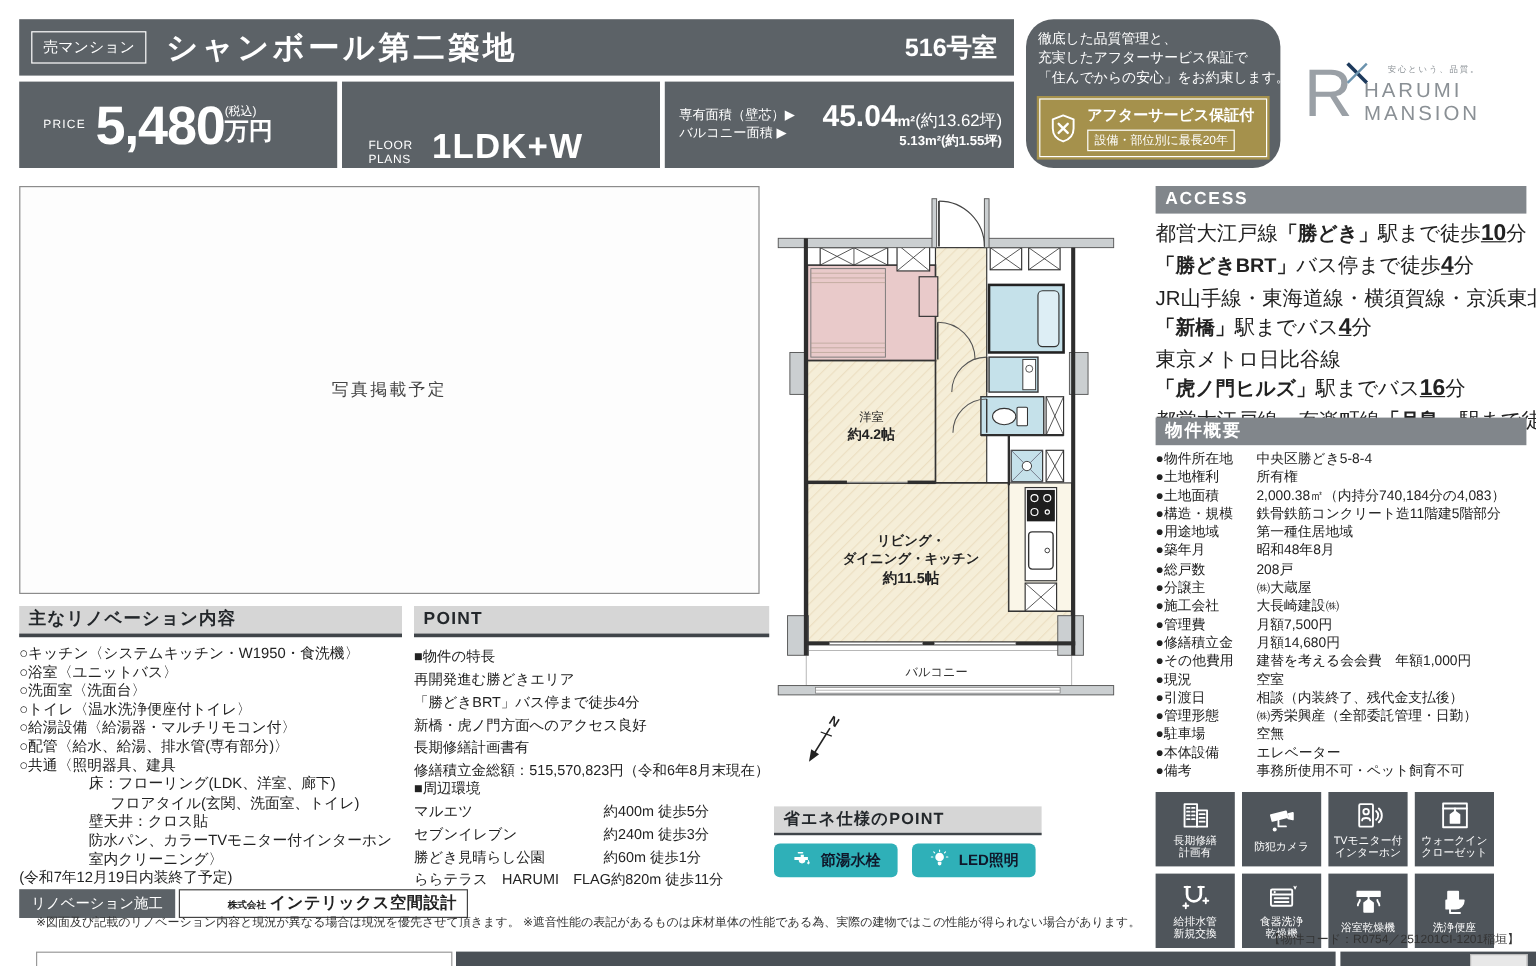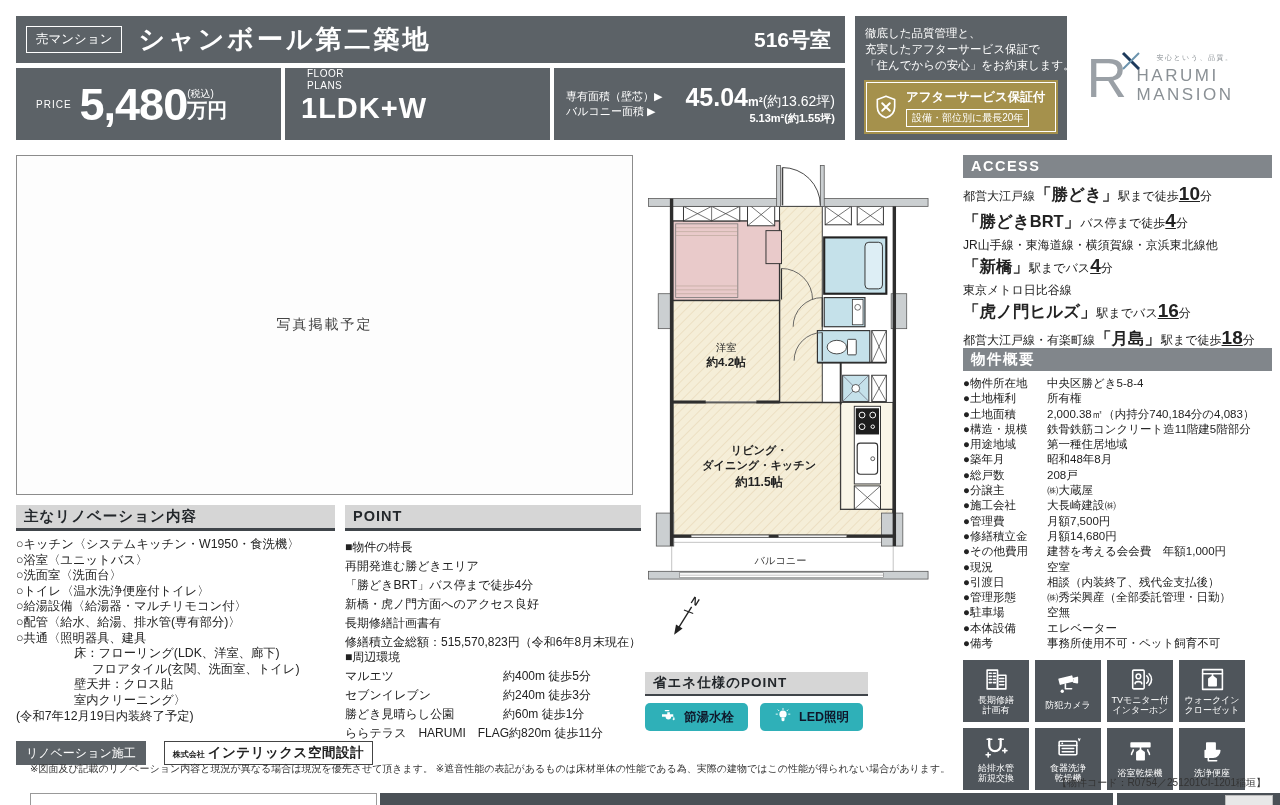--- a/index.html
+++ b/index.html
@@ -16,34 +16,34 @@
 
   .price-box{left:16px;top:68px;width:265px;height:72px;background:var(--slate);color:#fff;
              display:flex;align-items:center;}
   .price-label{font-size:10px;letter-spacing:1px;margin:0 8px 0 20px;}
   .price-num{font-size:45px;font-weight:bold;letter-spacing:-1px;line-height:1;}
   .price-side{display:flex;flex-direction:column;margin-left:0;line-height:1.1;}
   .price-tax{font-size:10px;}
   .price-unit{font-size:20px;font-weight:bold;}
 
   .plan-box{left:285px;top:68px;width:265px;height:72px;background:var(--slate);color:#fff;
-            display:flex;align-items:flex-start;flex-direction:column;}
+            display:flex;align-items:flex-end;}
   .plan-label{font-size:10px;line-height:12px;margin-left:22px;letter-spacing:.5px;}
   .plan-val{font-size:29px;font-weight:bold;margin-left:16px;letter-spacing:1px;}
 
   .area-box{left:554px;top:68px;width:291px;height:72px;background:var(--slate);color:#fff;
             display:flex;align-items:center;font-size:11px;}
   .area-labels{margin-left:12px;line-height:15px;white-space:nowrap;}
   .area-vals{margin-left:8px;text-align:right;flex:1;margin-right:10px;white-space:nowrap;}
   .area1-main{font-size:25px;font-weight:bold;}
   .area1-unit{font-size:12px;font-weight:bold;}
   .area1-tsubo{font-size:14px;font-weight:normal;}
   .area2{font-size:11px;font-weight:bold;line-height:13px;}
 
-  .assure-box{left:855px;top:16px;width:212px;height:124px;background:var(--slate);color:#fff;}
+  .assure-box{left:855px;top:16px;width:212px;height:124px;background:var(--slate);color:#fff;border-radius:23px;}
   .assure-text{font-size:11.5px;line-height:16px;padding:9px 0 0 10px;white-space:nowrap;}
   .gold-badge{margin:7px auto 0;width:190px;background:var(--gold);padding:2px;}
   .gold-inner{border:1px solid #fff;display:flex;align-items:center;gap:7px;padding:4px 6px;}
   .gold-shield svg{width:26px;height:26px;display:block;}
   .gold-title{font-size:12.5px;font-weight:bold;white-space:nowrap;}
   .gold-sub{border:1px solid #fff;font-size:10px;padding:1px 5px;margin-top:3px;display:inline-block;white-space:nowrap;}
 
   .logo-box{left:1077px;top:16px;width:166px;height:124px;background:#fff;
             display:flex;align-items:center;justify-content:center;gap:6px;}
   .rx-mark{position:relative;width:44px;height:62px;}
@@ -62,24 +62,24 @@
   .sec-head{background:var(--headgray);border-bottom:3px solid #40454a;font-weight:bold;
             font-size:14.5px;color:#23272b;line-height:23px;padding-left:8px;letter-spacing:1px;}
   .gray-head{background:var(--bargray);color:#fff;font-weight:bold;font-size:14.5px;
              line-height:23px;padding-left:8px;letter-spacing:1.5px;}
 
   
   .reno-head{left:16px;top:505px;width:311px;height:23px;}
   .reno-list{left:16px;top:537px;width:330px;font-size:12.3px;line-height:15.6px;color:#222;}
   .reno-item.ind1{padding-left:58px;}
   .reno-item.ind2{padding-left:76px;}
-  .reno-build{left:16px;top:741px;display:flex;align-items:stretch;gap:18px;}
+  .reno-build{left:16px;top:741px;display:flex;align-items:stretch;gap:3px;}
   .build-label{background:var(--slate);color:#fff;font-size:12px;padding:3px 10px;display:flex;align-items:center;white-space:nowrap;}
   .build-co{border:1px solid #444;padding:2px 8px;display:flex;align-items:baseline;gap:3px;white-space:nowrap;}
-  .co-prefix{font-size:8px;font-weight:bold;}
+  .co-prefix{font-size:8px;font-weight:bold;margin-left:32px;}
   .co-name{font-size:13.5px;font-weight:bold;letter-spacing:.5px;}
 
   
   .point-head{left:345px;top:505px;width:288px;height:23px;}
   .feat-block{left:345px;top:538px;width:300px;font-size:12px;line-height:19px;white-space:nowrap;}
   .surround-block{left:345px;top:648px;width:300px;font-size:12px;line-height:19px;}
   .sur-row{display:flex;white-space:nowrap;}
   .sur-name{flex:0 0 158px;}
 
   
@@ -87,21 +87,21 @@
   .eco-row{left:645px;top:703px;display:flex;gap:12px;}
   .eco-btn{display:inline-flex;align-items:center;gap:7px;background:var(--teal);color:#0f172a;
            border-radius:5px;height:28px;padding:0 14px;font-size:12.5px;font-weight:bold;white-space:nowrap;}
   .eco-btn svg{width:18px;height:18px;}
 
   
   .access-head{left:963px;top:155px;width:301px;height:23px;}
   .access-body{left:963px;top:183px;width:305px;}
   .access-route{margin-bottom:4px;}
   .access-line{display:flex;align-items:baseline;white-space:nowrap;margin-bottom:1px;}
-  .seg-s{font-size:12px;}
+  .seg-s{font-size:17px;}
   .seg-b{font-size:16.5px;font-weight:bold;}
   .seg-n{font-size:19px;font-weight:bold;text-decoration:underline;}
 
   .ov-head{left:963px;top:348px;width:301px;height:23px;}
   .ov-body{left:963px;top:376px;width:308px;}
   .ov-row{display:flex;font-size:11.5px;line-height:15.3px;}
   .ov-label{flex:0 0 84px;white-space:nowrap;}
   .ov-val{flex:1;white-space:nowrap;}
 
   
@@ -205,20 +205,21 @@
       <div class="reno-item ind0">○キッチン〈システムキッチン・W1950・食洗機〉</div>
       <div class="reno-item ind0">○浴室〈ユニットバス〉</div>
       <div class="reno-item ind0">○洗面室〈洗面台〉</div>
       <div class="reno-item ind0">○トイレ〈温水洗浄便座付トイレ〉</div>
       <div class="reno-item ind0">○給湯設備〈給湯器・マルチリモコン付〉</div>
       <div class="reno-item ind0">○配管〈給水、給湯、排水管(専有部分)〉</div>
       <div class="reno-item ind0">○共通〈照明器具、建具</div>
       <div class="reno-item ind1">床：フローリング(LDK、洋室、廊下)</div>
       <div class="reno-item ind2">フロアタイル(玄関、洗面室、トイレ)</div>
       <div class="reno-item ind1">壁天井：クロス貼</div>
+      <div class="reno-item ind1">防水パン、カラーTVモニター付インターホン</div>
       <div class="reno-item ind1">室内クリーニング〉</div>
       <div class="reno-item ind0">(令和7年12月19日内装終了予定)</div>
     </div>
   <div class="abs reno-build">
     <span class="build-label">リノベーション施工</span>
     <span class="build-co">
       <span class="co-prefix">株式会社</span>
       <span class="co-name">インテリックス空間設計</span>
     </span>
   </div>

